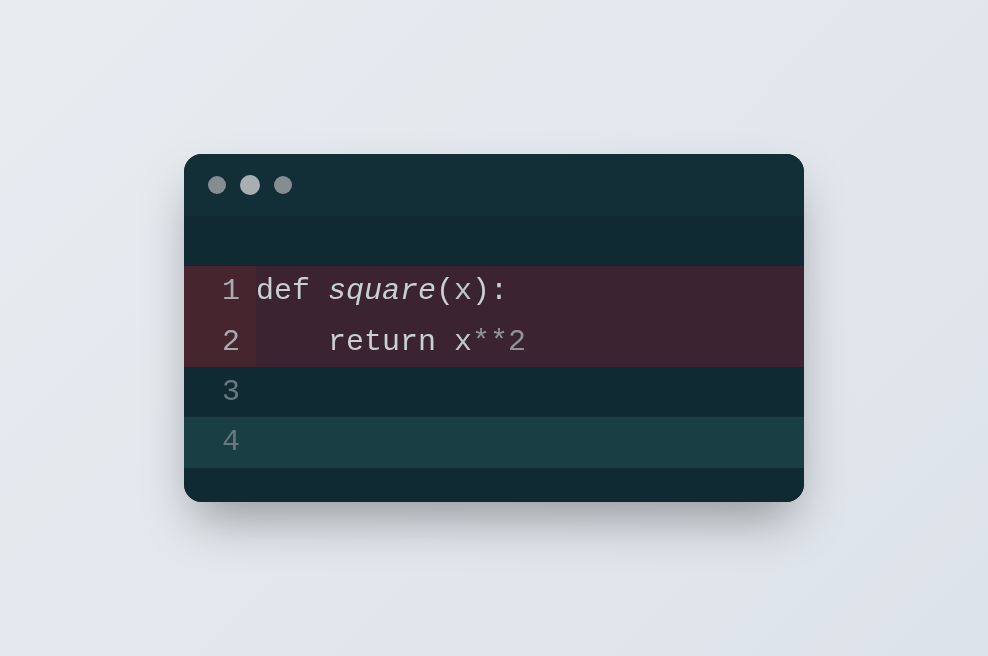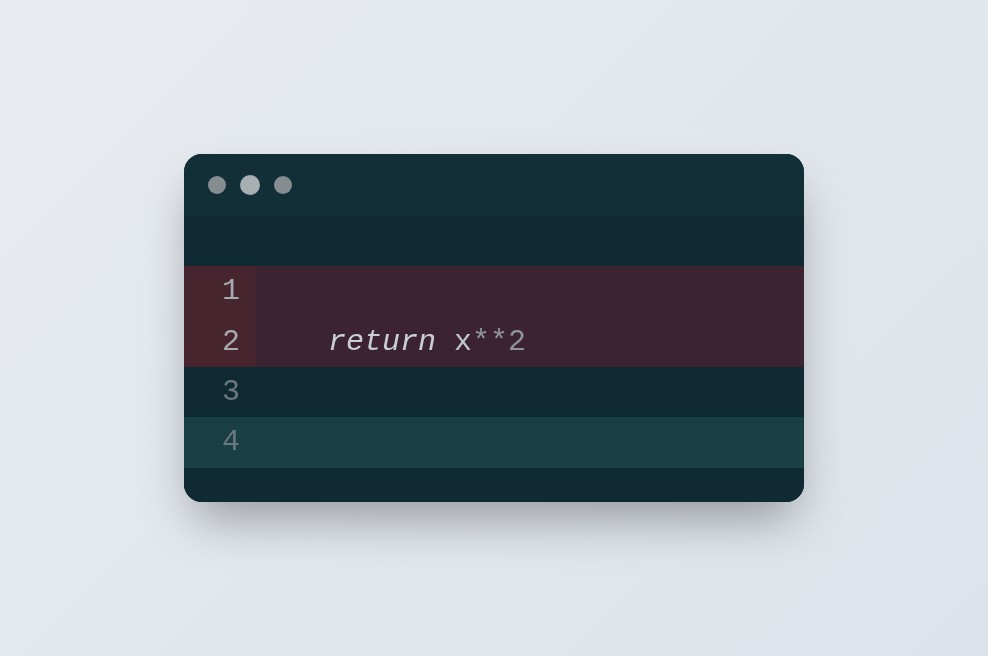--- a/index.html
+++ b/index.html
@@ -95,21 +95,20 @@
     .tok-keyword {
       color: #c8d0d4;
     }
 
     .tok-funcname {
       font-style: italic;
       color: #c8d0d4;
     }
 
     .tok-return {
-      font-style: italic;
       color: #c8d0d4;
     }
 
     .tok-var {
       color: #bfc6ca;
     }
 
     .tok-op {
       color: #8d9599;
     }
@@ -133,20 +132,21 @@
 <div class="code-window">
   <div class="title-bar">
     <div class="traffic-light"></div>
     <div class="traffic-light middle"></div>
     <div class="traffic-light"></div>
   </div>
   <div class="spacer-top"></div>
   <div class="code-body" id="code-body">
       <div class="code-line diff-removed">
         <span class="gutter">1</span>
+        <span class="code-content"><span class="tok-keyword">def </span><span class="tok-funcname">square</span><span class="tok-punct">(</span><span class="tok-var">x</span><span class="tok-punct">)</span><span class="tok-punct">:</span></span>
       </div>
       <div class="code-line diff-removed">
         <span class="gutter">2</span>
         <span class="code-content"><span>    </span><span class="tok-return">return</span><span> </span><span class="tok-var">x</span><span class="tok-op">**</span><span class="tok-number">2</span></span>
       </div>
       <div class="code-line">
         <span class="gutter">3</span>
         <span class="code-content"></span>
       </div>
       <div class="code-line diff-added">

